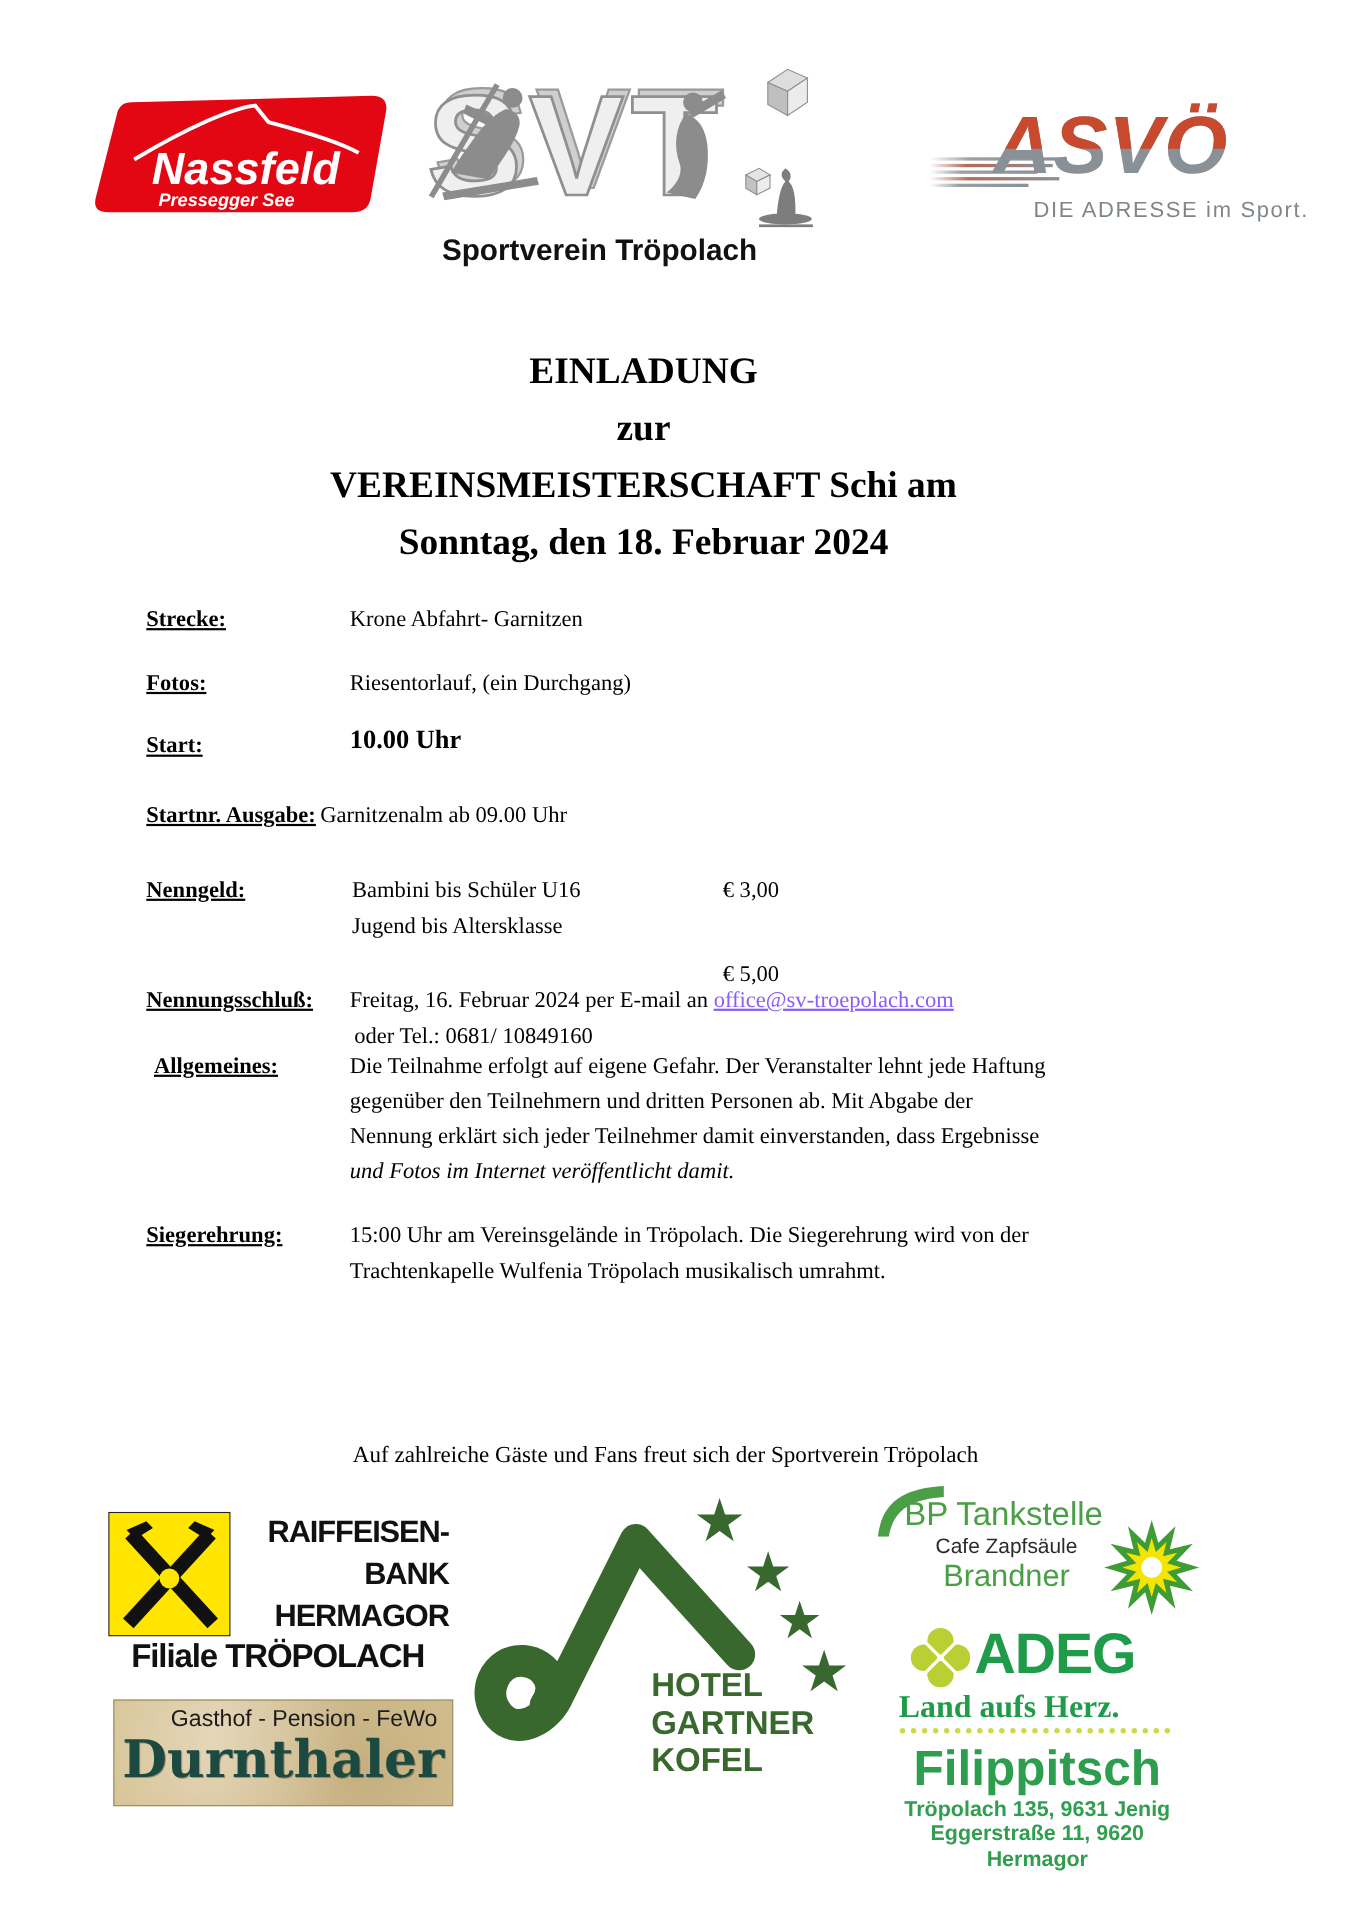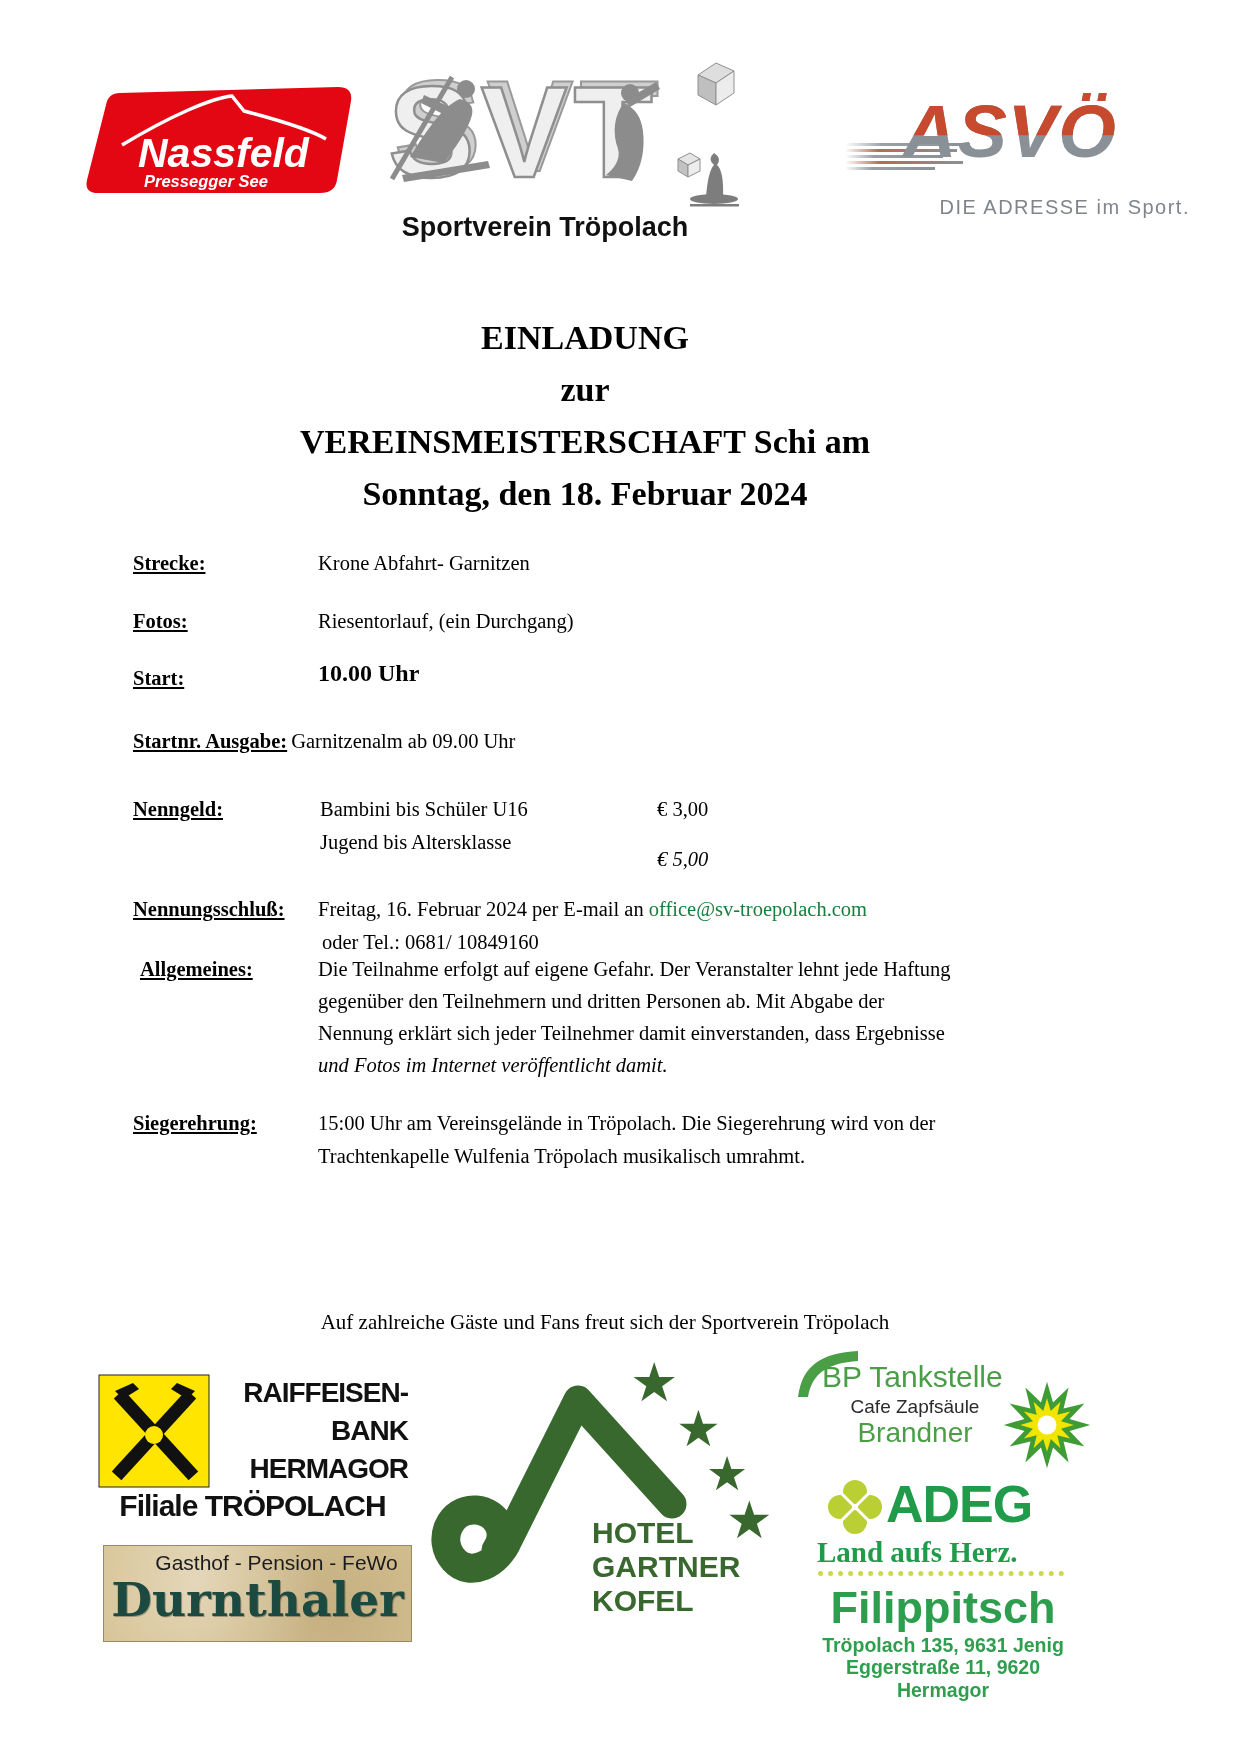--- a/index.html
+++ b/index.html
@@ -10,21 +10,21 @@
   
   .nassfeld{left:80px;top:85px;width:276px;height:112px;}
   .svt-logo{left:372px;top:56px;width:370px;height:152px;}
   .svt-caption{left:365px;top:212px;width:360px;text-align:center;
                font-family:"Liberation Sans",sans-serif;font-weight:bold;font-size:27px;color:#111;}
   .asvo{left:845px;top:92px;width:345px;height:115px;}
   .asvo-word{position:absolute;left:58px;top:0;font-family:"Liberation Sans",sans-serif;
              font-weight:900;font-style:italic;font-size:74px;line-height:80px;
              letter-spacing:1px;color:#8a9196;}
   .asvo-word .red{position:absolute;left:0;top:0;color:#c84a2e;clip-path:inset(0 0 46% 0);}
-  .asvo-tagline{position:absolute;left:0px;top:104px;width:345px;text-align:right;
+  .asvo-tagline{position:absolute;left:0px;top:88px;width:345px;text-align:right;
                 font-family:"Liberation Sans",sans-serif;font-size:20px;letter-spacing:1.5px;color:#7e868c;}
   .speedlines{position:absolute;left:0px;top:48px;width:125px;height:32px;}
   .speedlines div{height:3px;margin:3px 0;background:linear-gradient(90deg,transparent,#9aa0a5 30%,#8a9196);}
   .speedlines div:nth-child(2){background:linear-gradient(90deg,transparent,#b46a57 30%,#8a9196);width:112px;}
   .speedlines div:nth-child(3){width:98px;}
   .speedlines div:nth-child(4){width:118px;background:linear-gradient(90deg,transparent,#b46a57 30%,#8a9196);}
   .speedlines div:nth-child(5){width:90px;}
 
   
   .title-block{left:0;top:312px;width:1170px;text-align:center;
@@ -32,25 +32,25 @@
 
   
   .lbl{font-weight:bold;text-decoration:underline;font-size:20.5px;white-space:nowrap;}
   .val{font-size:20.5px;white-space:nowrap;}
   .row-strecke-l{left:133px;top:552px;}  .row-strecke-v{left:318px;top:552px;}
   .row-bewerb-l{left:133px;top:610px;}   .row-bewerb-v{left:318px;top:610px;}
   .row-start-l{left:133px;top:667px;}    .row-start-v{left:318px;top:660px;font-weight:bold;font-size:24px;}
   .row-startnr{left:133px;top:730px;}
   .row-nenngeld-l{left:133px;top:798px;}
   .nenn-item1{left:320px;top:798px;} .nenn-item2{left:320px;top:831px;}
-  .nenn-price1{left:657px;top:798px;} .nenn-price2{left:657px;top:848px;font-style:italic;}
+  .nenn-price1{left:657px;top:798px;} .nenn-price2{left:657px;top:875px;}
   .row-nennsch-l{left:133px;top:898px;}
   .row-nennsch-v1{left:318px;top:898px;}
   .row-nennsch-v2{left:322px;top:931px;}
-  a.maillink{color:#15803d;cursor:pointer;}
+  a.maillink{color:#8b5cf6;text-decoration:underline;cursor:pointer;}
   .row-allg-l{left:140px;top:958px;}
   .allg-1{left:318px;top:958px;} .allg-2{left:318px;top:990px;}
   .allg-3{left:318px;top:1022px;} .allg-4{left:318px;top:1054px;font-style:italic;}
   .row-sieg-l{left:133px;top:1112px;}
   .sieg-1{left:318px;top:1112px;} .sieg-2{left:318px;top:1145px;}
 
   .closing{left:0;top:1310px;width:1210px;text-align:center;font-size:21px;}
 
   
   .raiff-logo{left:97px;top:1373px;width:114px;height:116px;}

